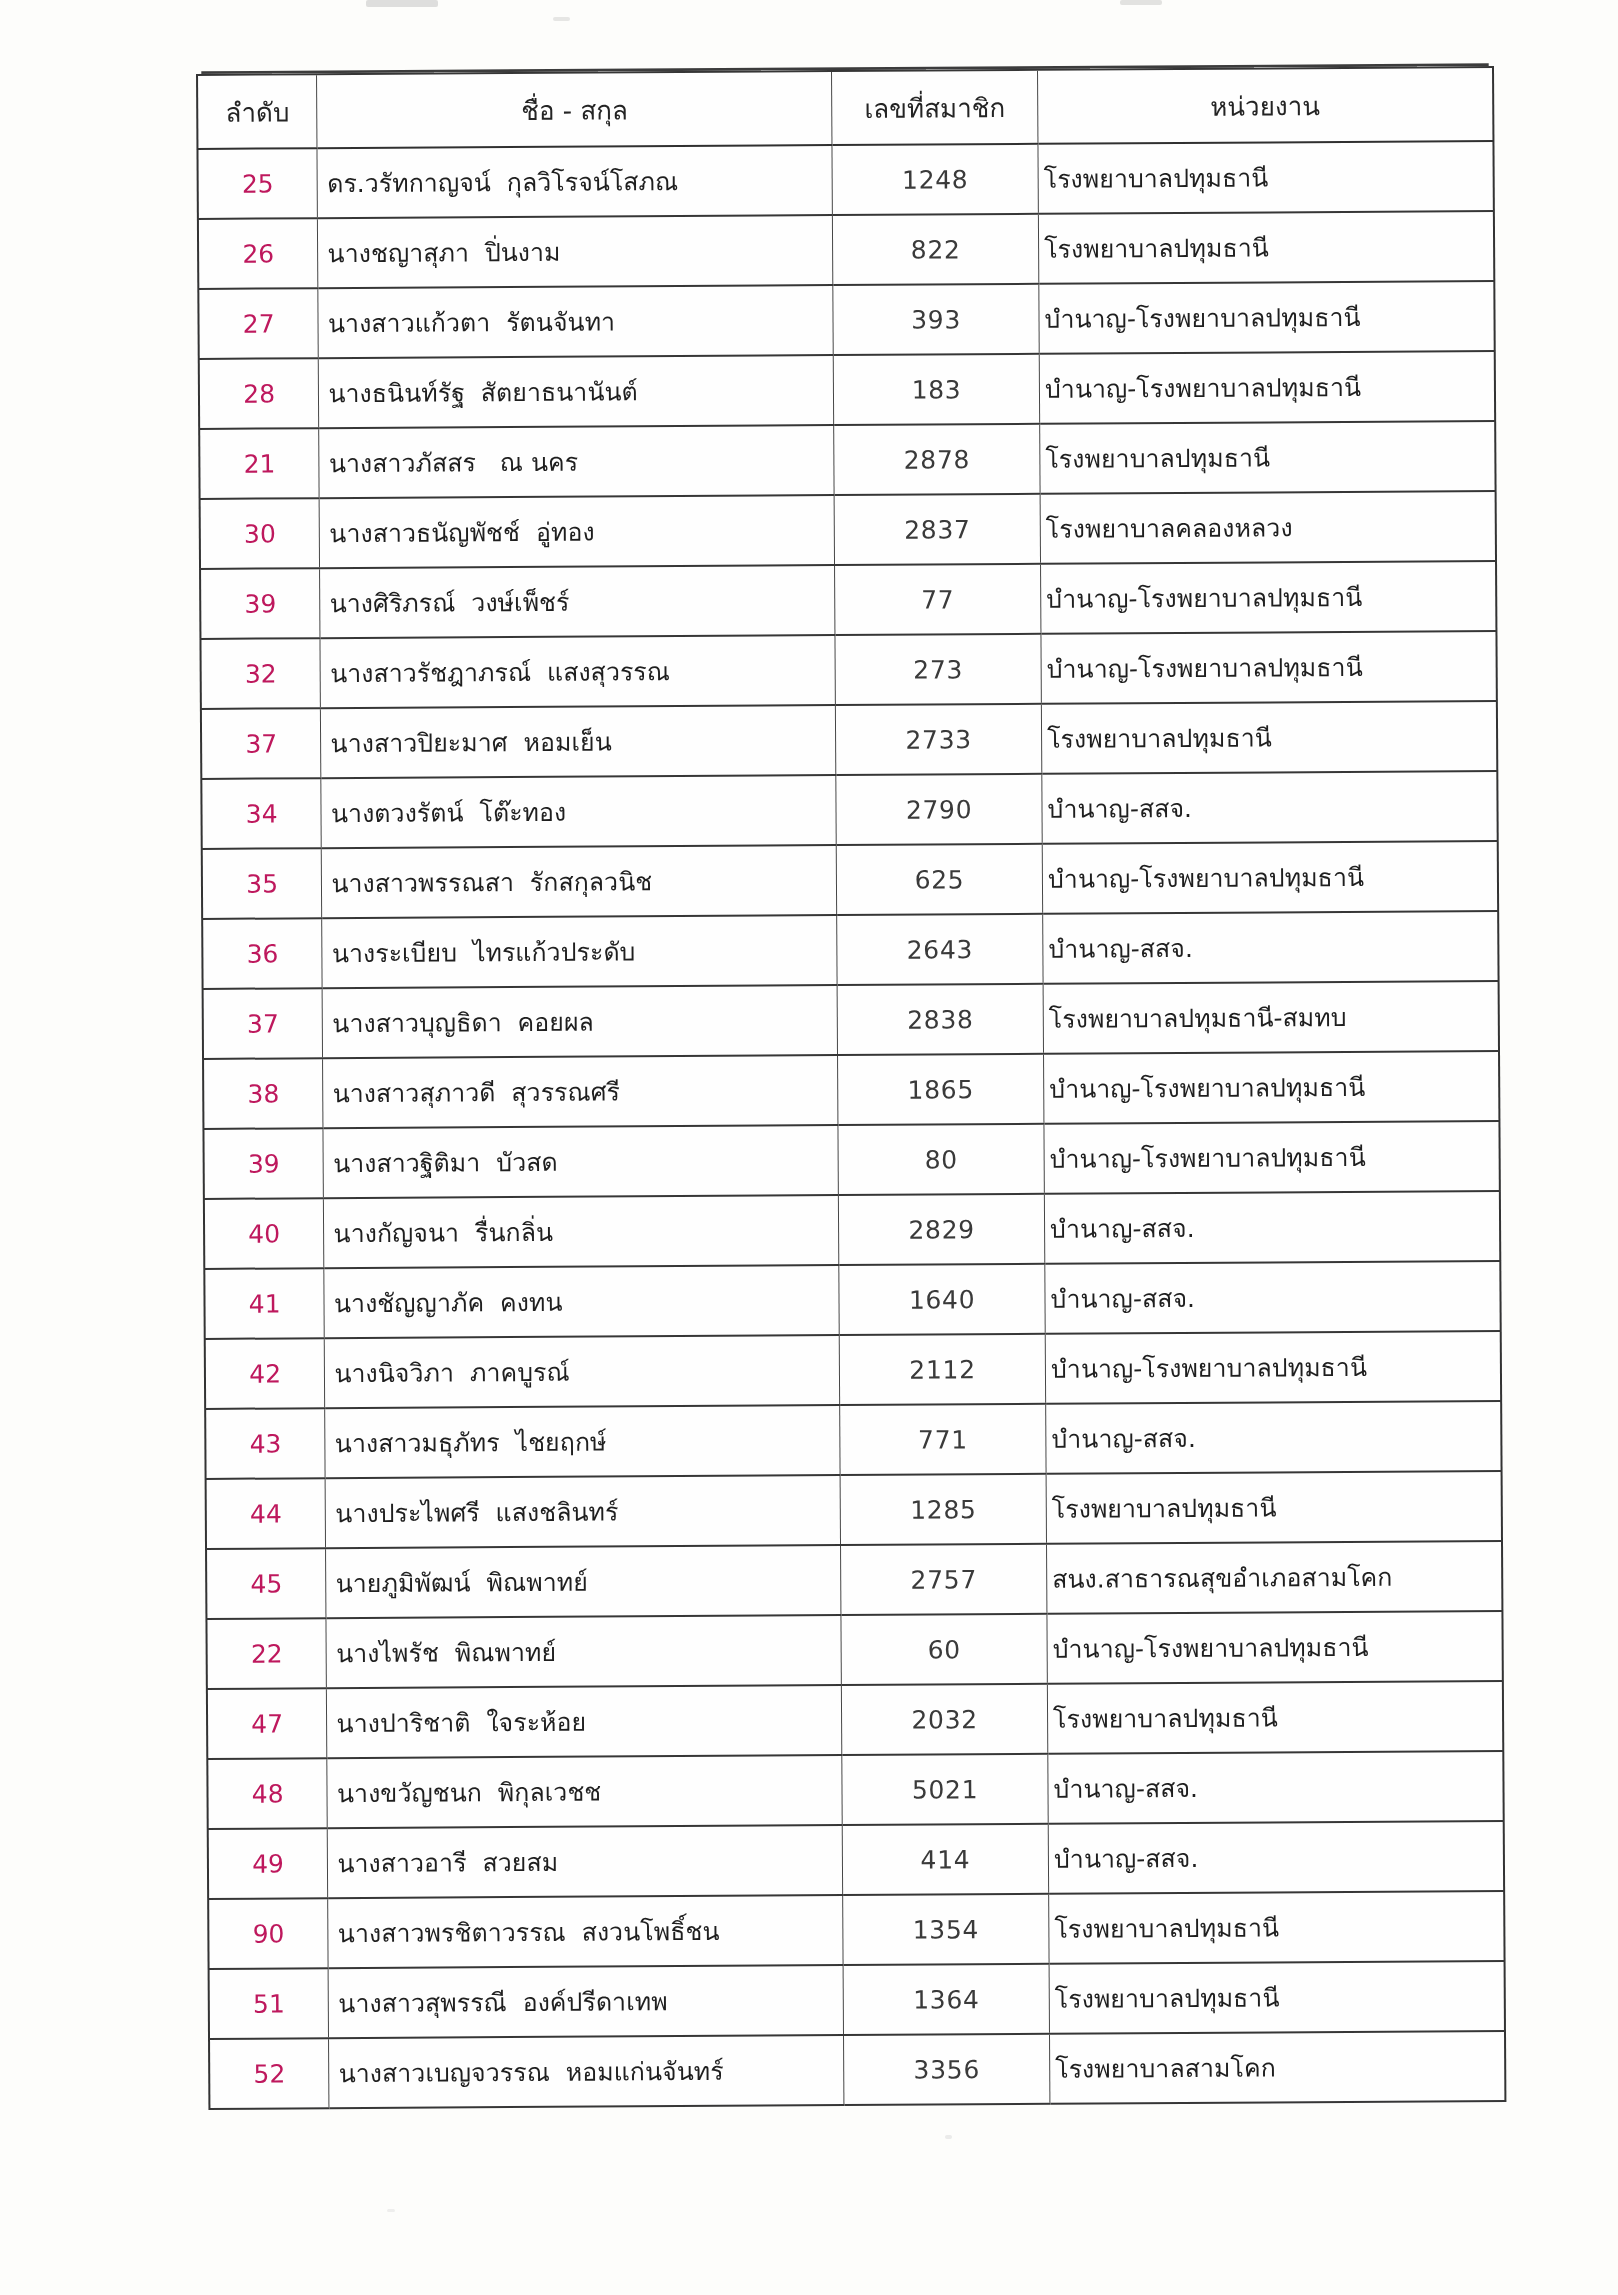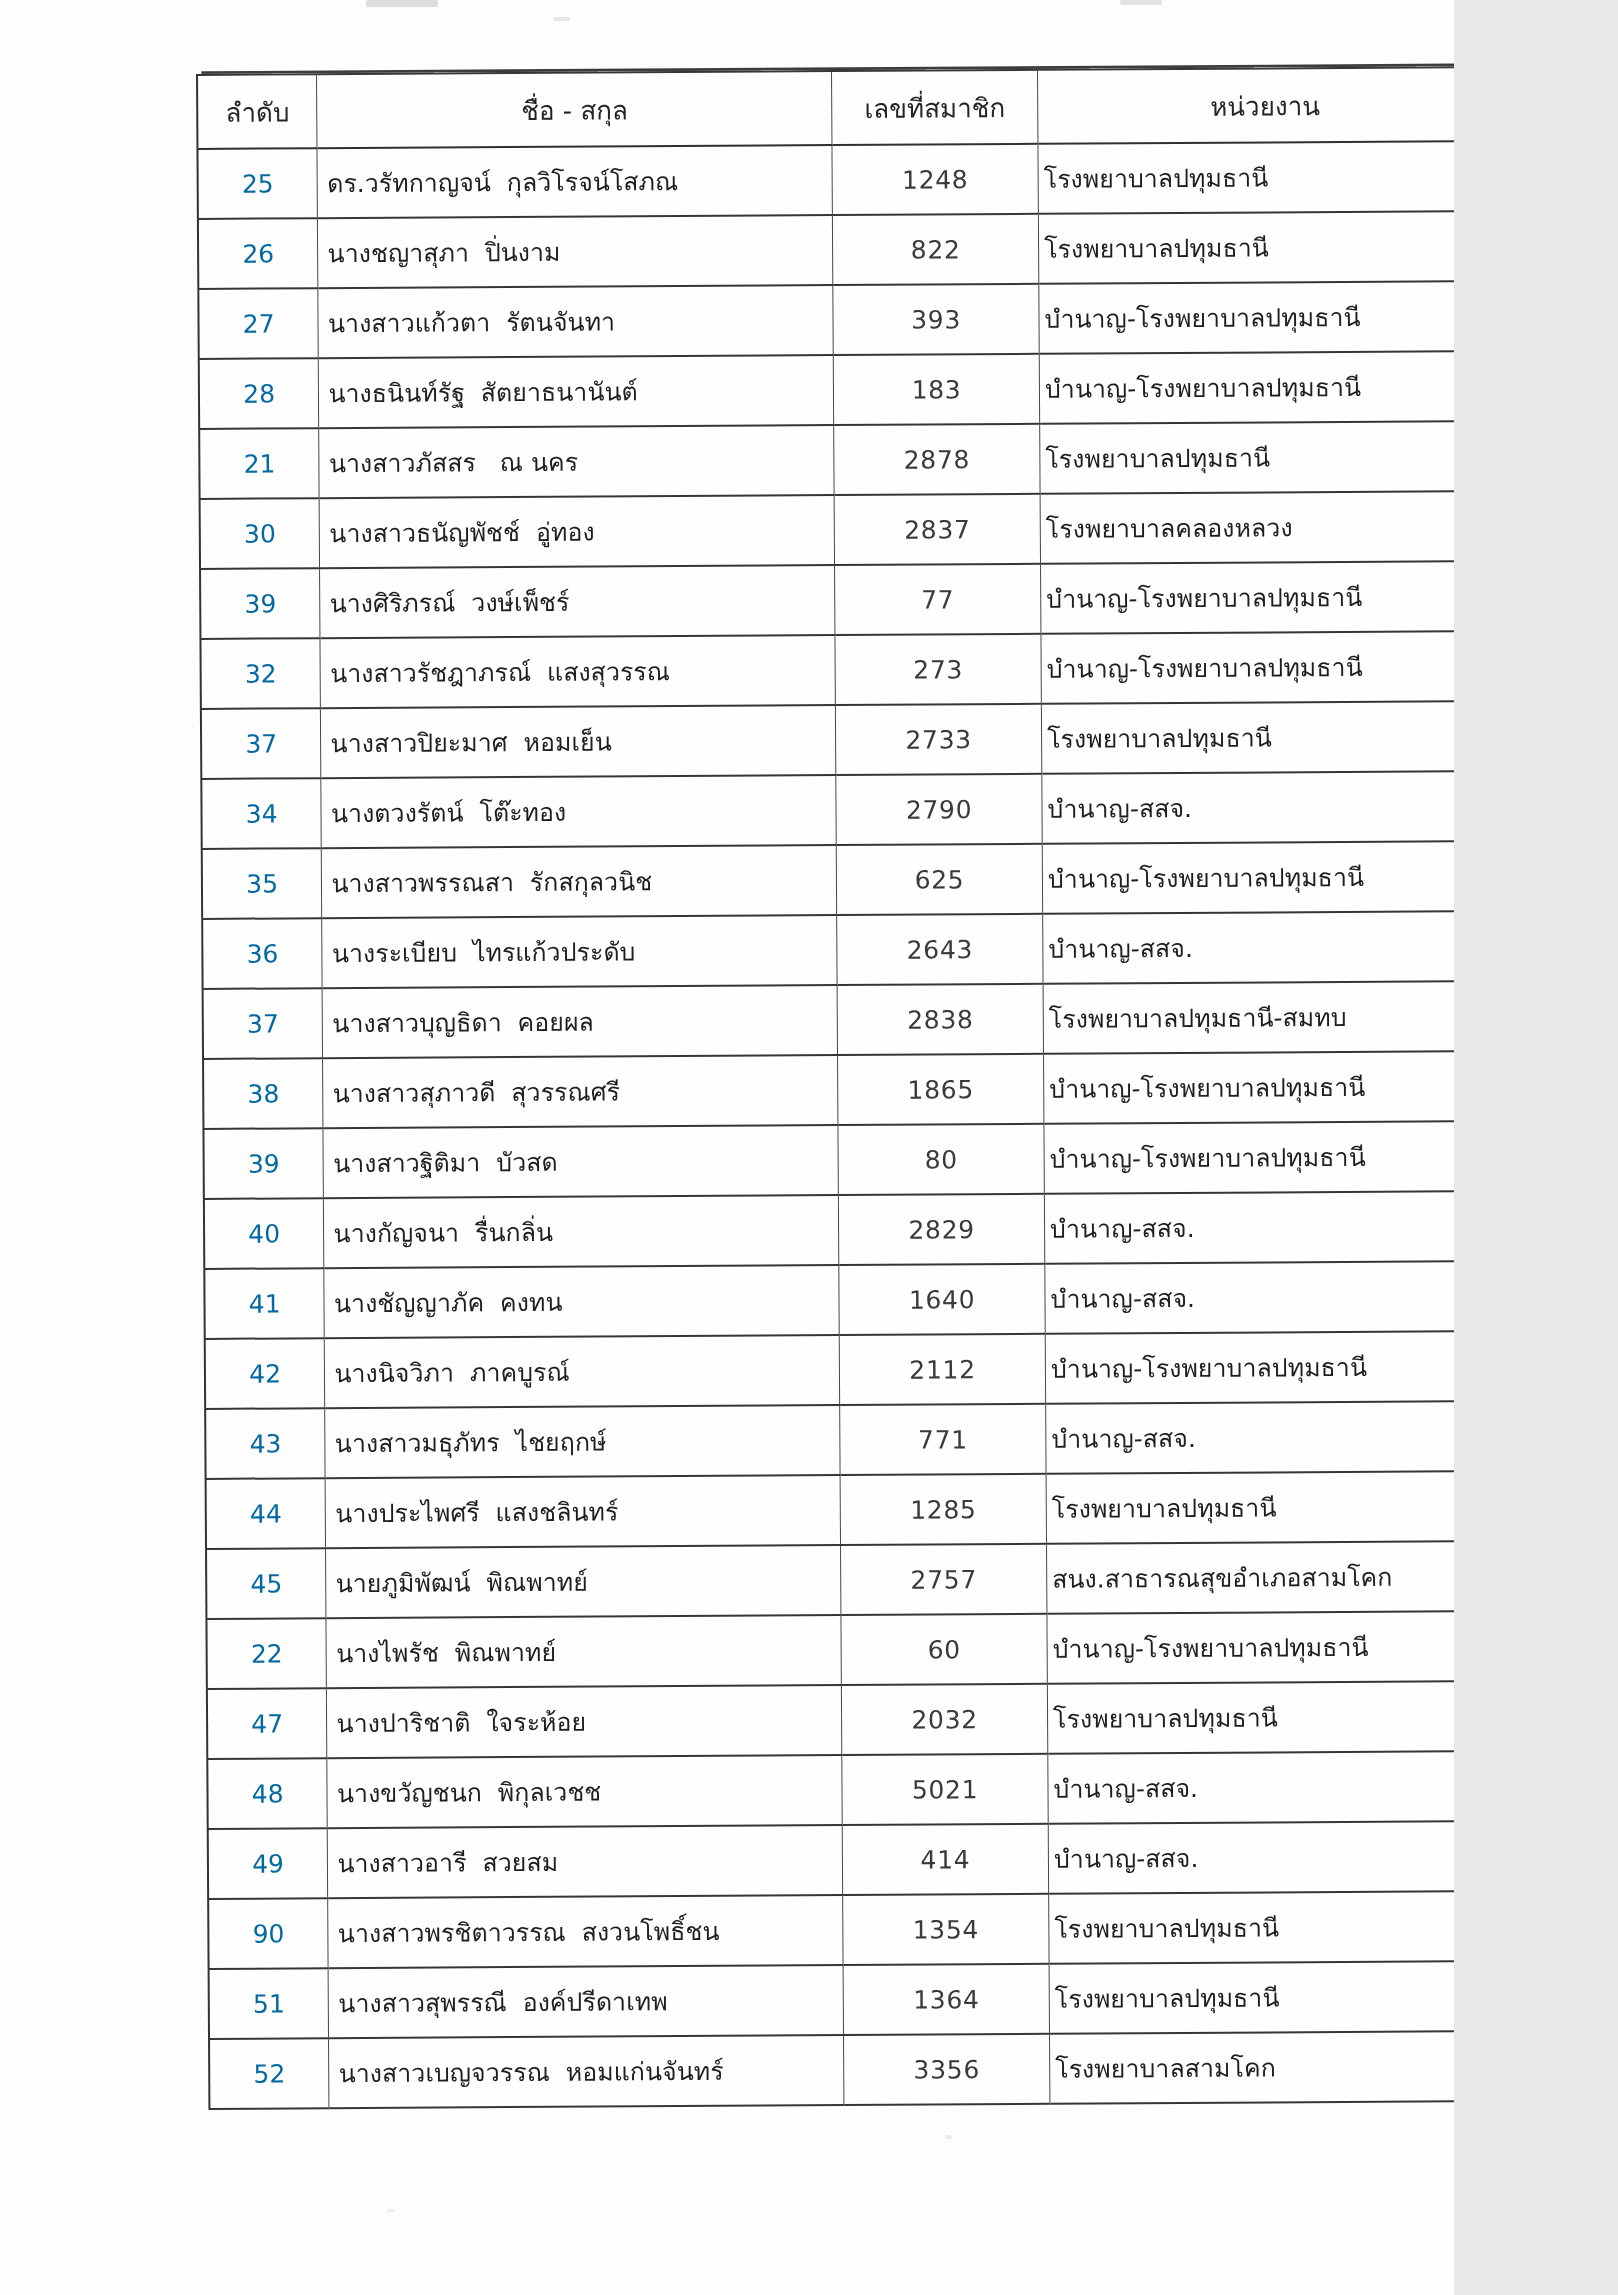--- a/index.html
+++ b/index.html
@@ -2,21 +2,21 @@
 <html style="font-size:10.5px"><head>
 <meta charset="utf-8">
 <style>
   html, body {
     margin: 0;
     padding: 0;
     background: #e8e8e8;
   }
   .page {
     position: relative;
-    width: 1454px;
+    width: 1618px;
     height: 2295px;
     background: #fdfdfb;
     overflow: hidden;
     font-family: "DejaVu Sans", sans-serif;
     color: #1f1f1f;
   }
   
   .artifact { position: absolute; background: #b9b9b9; border-radius: 2px; }
   .a1 { left: 366px; top: 0;  width: 72px; height: 6.6px; opacity: .45; }
   .a2 { left: 553px; top: 17px; width: 17px;  height: 4px;  opacity: .35; }
@@ -52,21 +52,21 @@
   .member-table { border: 2px solid #333; }
   .member-table thead th {
     height: 70px;
     font-size: 26px;
     font-weight: normal;
     text-align: center;
     color: #242424;
     border-bottom: 2.6px solid #303030;
   }
   .member-table tbody td { height: 66px; font-size: 25px; }
-  td.c-idx  { text-align: center; color: #0369a1; font-size: 24px; }
+  td.c-idx  { text-align: center; color: #be185d; font-size: 24px; }
   td.c-name { text-align: left; padding-left: 9.2px; }
   td.c-no   { text-align: center; color: #3a3a3a; font-size: 24px; letter-spacing: 0.7px; }
   td.c-unit { text-align: left; padding-left: 5.3px; }
 </style>
 </head>
 <body>
 
 <div class="page">
   <div class="artifact a1"></div>
   <div class="artifact a2"></div>

